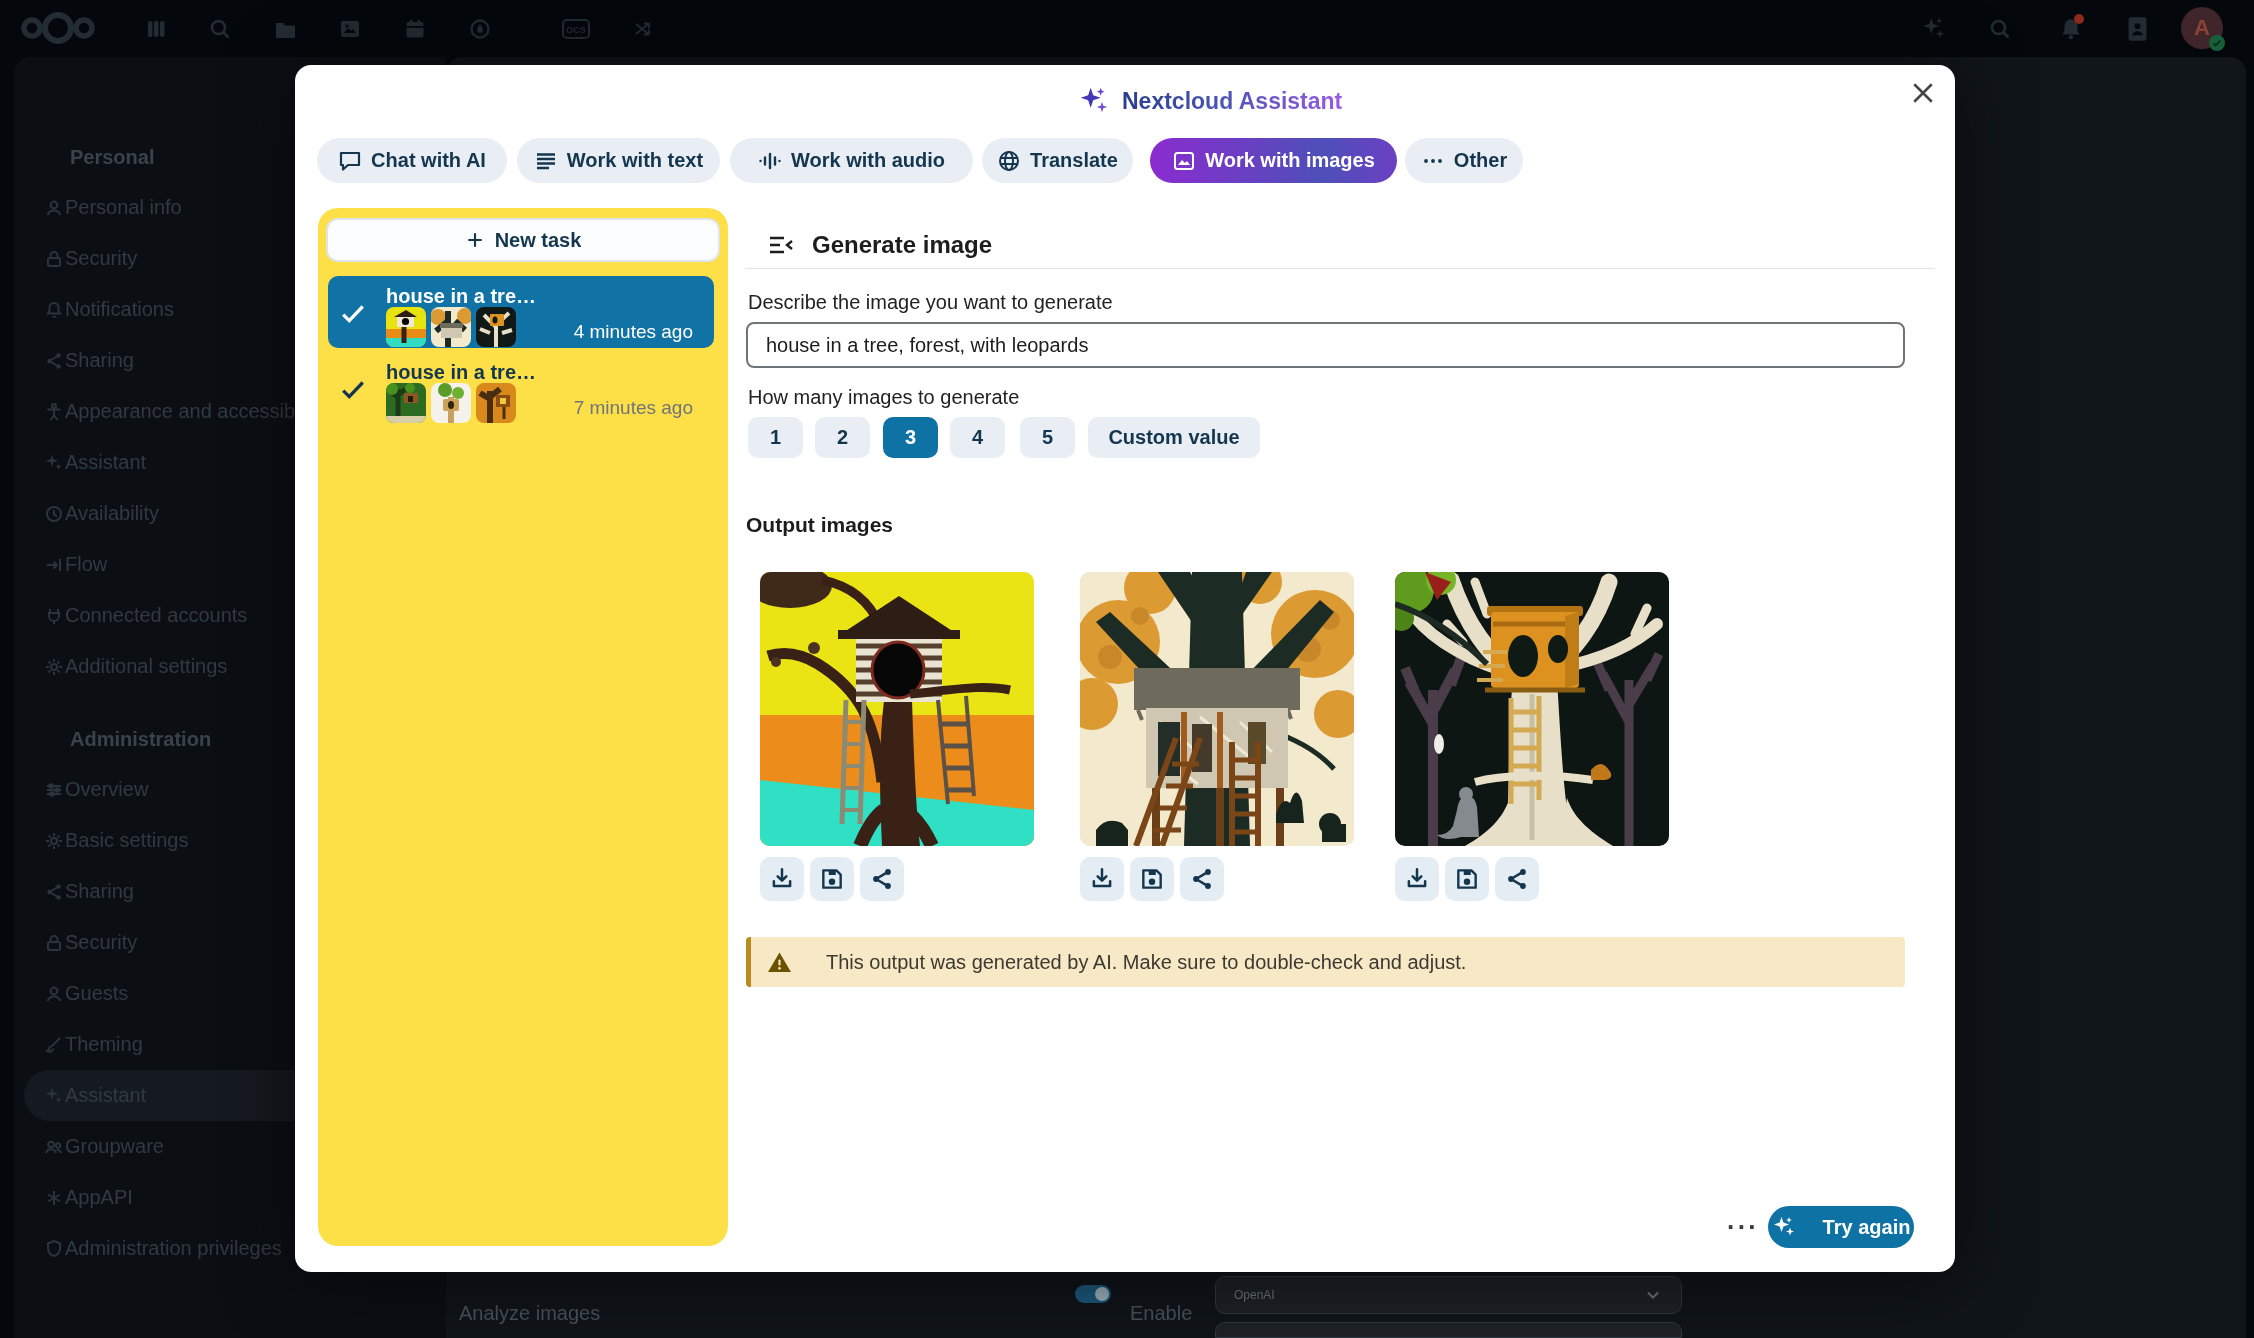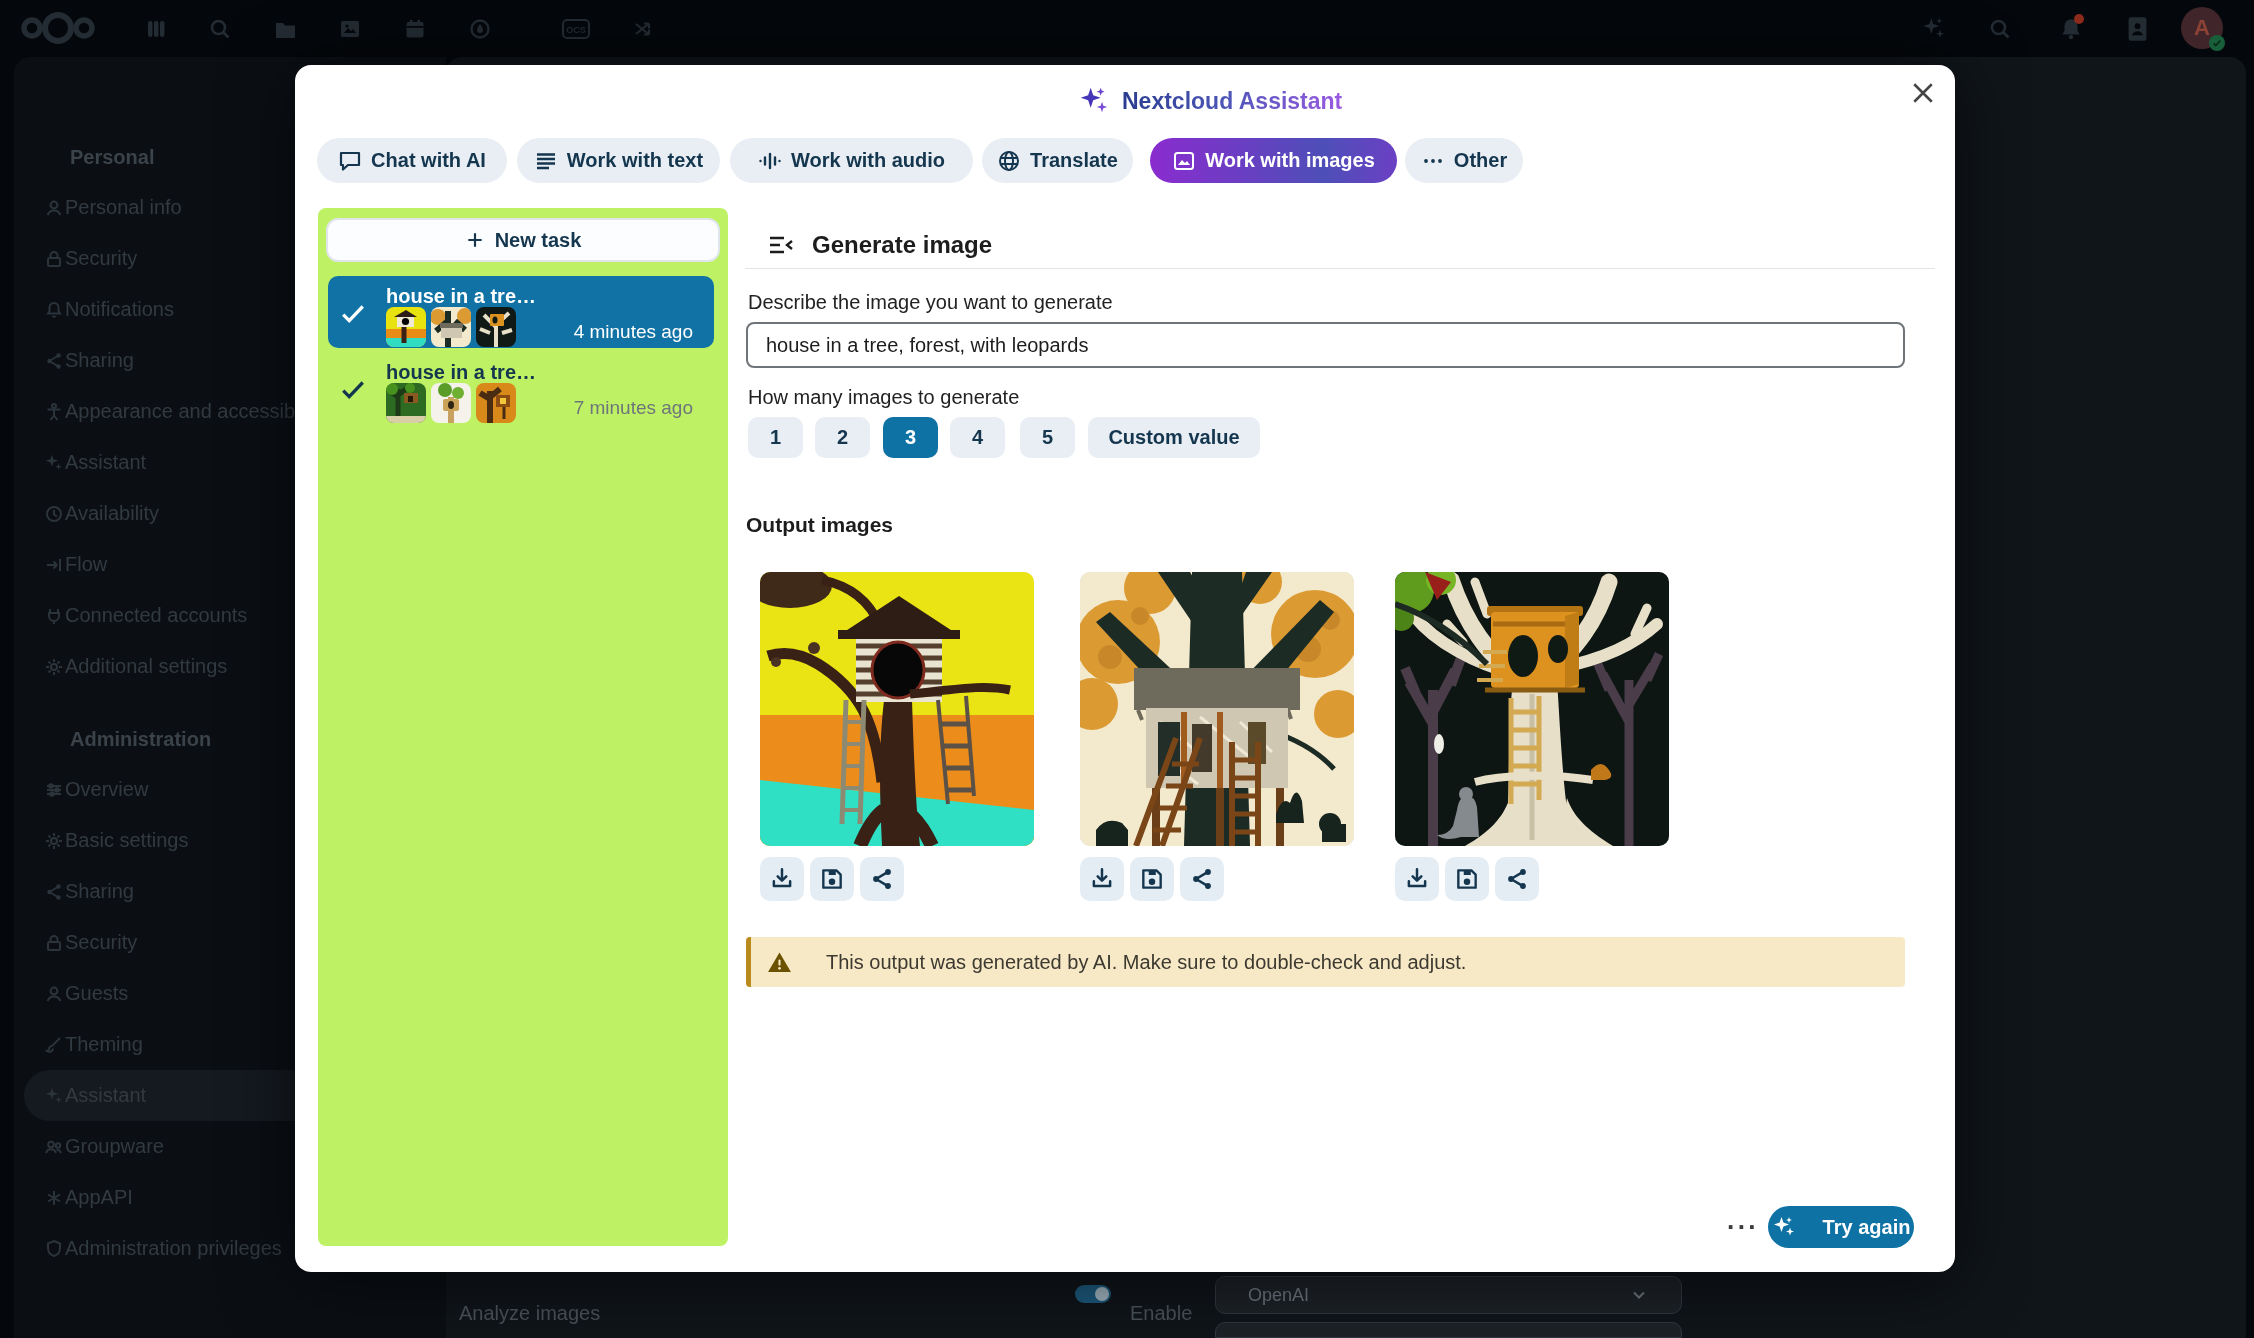--- a/index.html
+++ b/index.html
@@ -19,39 +19,39 @@
   .sb-row{height:51px;display:flex;align-items:center;gap:1px;padding-left:30px;
           font-size:20px;color:#323a41;white-space:nowrap;}
   .sb-row .si{color:#2b333b;flex:0 0 auto;}
   .sb-row.active{background:#151a20;border-radius:26px;margin:0 10px;padding-left:20px;}
   .sb-spacer{height:22px;}
   .tbi{position:absolute;color:#232b33;}
   .footer-text{position:absolute;font-size:20px;color:#49525a;white-space:nowrap;margin-top:20px;}
   .toggle{position:absolute;width:36px;height:18px;border-radius:9px;background:#1c5a7d;}
   .toggle .knob{position:absolute;right:2px;top:2px;width:14px;height:14px;border-radius:50%;background:#9fb4c0;}
   .bg-select{position:absolute;background:#1d2227;border:1px solid #31383f;border-radius:10px;
-             color:#6e767e;font-size:18px;display:flex;align-items:center;
-             justify-content:space-between;padding:0 32px;box-sizing:border-box;}
+             color:#6e767e;font-size:12px;display:flex;align-items:center;
+             justify-content:space-between;padding:0 18px;box-sizing:border-box;}
 
   
   .modal{left:295px;top:65px;width:1660px;height:1207px;background:#fff;border-radius:16px;
          box-shadow:0 8px 70px rgba(0,0,0,.6);z-index:5;}
   .mtitle{position:absolute;left:783px;top:20px;display:flex;align-items:center;gap:12px;}
   .mtitle .ttext{font-size:23px;font-weight:700;
       background:linear-gradient(90deg,#2b3c8f 0%,#4a55b5 45%,#9a5ae2 100%);
       -webkit-background-clip:text;background-clip:text;color:transparent;white-space:nowrap;}
   .closebtn{position:absolute;left:1604px;top:4px;width:48px;height:48px;display:flex;
             align-items:center;justify-content:center;color:#454545;cursor:pointer;}
 
   .tab{position:absolute;top:73px;height:45px;border-radius:23px;background:#e9eef4;color:#14364e;
        display:flex;align-items:center;justify-content:center;gap:9px;font-size:20px;font-weight:700;
        box-sizing:border-box;white-space:nowrap;}
   .tab.sel{background:linear-gradient(90deg,#8a2ccf 0%,#4e4fb8 70%,#6b40c4 100%);color:#fff;}
 
-  .panel{position:absolute;left:23px;top:143px;width:410px;height:1038px;background:#bef264;border-radius:8px;}
+  .panel{position:absolute;left:23px;top:143px;width:410px;height:1038px;background:#fde047;border-radius:20px;}
   .newtask{position:absolute;left:8px;top:10px;width:394px;height:44px;background:#fcfdfe;
            border:2px solid #dfe5ea;border-radius:12px;box-sizing:border-box;color:#14364e;
            display:flex;align-items:center;justify-content:center;gap:10px;font-size:20px;font-weight:600;}
   .task{position:absolute;left:10px;width:386px;height:72px;border-radius:10px;}
   .task.sel{background:#1173a5;color:#fff;}
   .task .tcheck{position:absolute;left:10px;top:24px;}
   .task .ttitle{position:absolute;left:58px;top:9px;font-size:20px;font-weight:600;white-space:nowrap;}
   .task .thumb{position:absolute;top:31px;width:40px;height:40px;border-radius:8px;overflow:hidden;}
   .task .ttime{position:absolute;right:21px;top:45px;font-size:19px;}
   .task.sel .ttime{color:#fff;}

